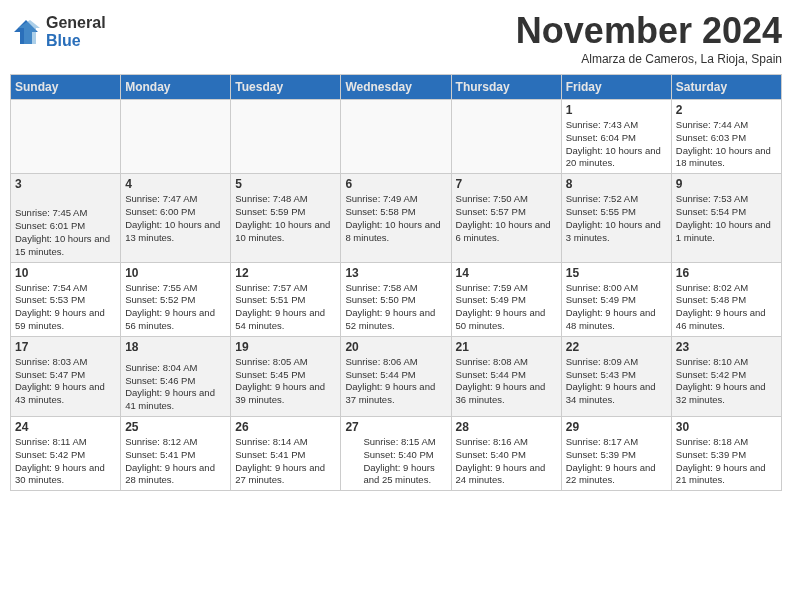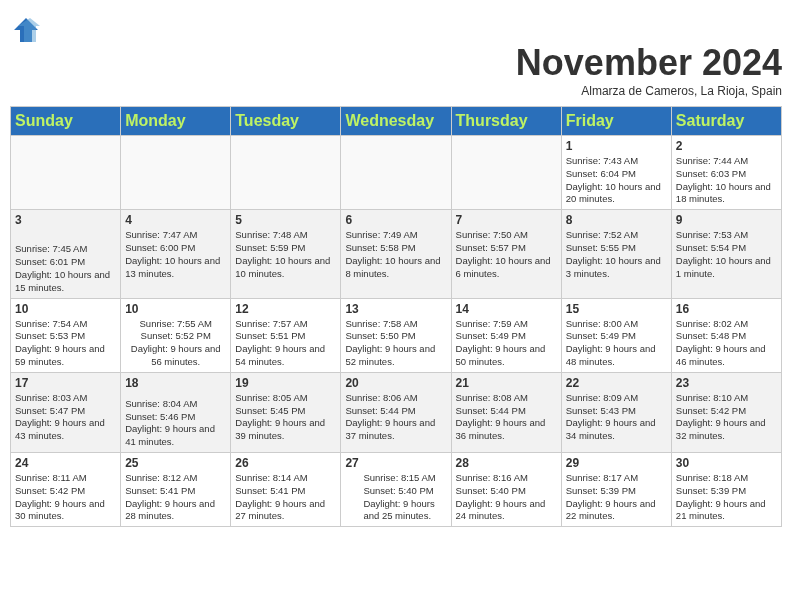--- a/index.html
+++ b/index.html
@@ -36,39 +36,38 @@
       font-weight: bold;
       color: #2a6fba;
     }
     .logo-icon {
       width: 32px;
       height: 32px;
       margin-right: 4px;
     }
     .title-block {
       text-align: right;
-      margin-top: 32px;
     }
     .month-title {
       font-size: 36px;
       font-weight: bold;
       color: #333;
     }
     .location-title {
       font-size: 12px;
       color: #333;
     }
     .calendar {
       width: 100%;
       border-collapse: collapse;
     }
     .calendar th {
       background-color: #2a6fba;
-      color: #bef264;
-      font-size: 16px;
+      color: #e5e5e5;
+      font-size: 12px;
       font-weight: bold;
       padding: 5px 4px;
       text-align: left;
       border: 1px solid #ccc;
     }
     .calendar td {
       border: 1px solid #ccc;
       vertical-align: top;
       padding: 3px 4px;
       font-size: 10px;
@@ -99,20 +98,24 @@
 </head>
 <body>
 
 <div class="header">
   <div class="logo">
     <svg class="logo-icon" viewBox="0 0 32 32">
       <rect x="0" y="0" width="32" height="32" fill="white"></rect>
       <polygon points="16,4 28,16 22,16 22,28 10,28 10,16 4,16" fill="#2a6fba"></polygon>
       <polygon points="20,4 30,12 26,12 26,28 14,28 14,12 8,12" fill="#5a9fd4" opacity="0.5"></polygon>
     </svg>
+    <div class="logo-text">
+      <span class="logo-general">General</span>
+      <span class="logo-blue">Blue</span>
+    </div>
   </div>
   <div class="title-block">
     <div class="month-title">November 2024</div>
     <div class="location-title">Almarza de Cameros, La Rioja, Spain</div>
   </div>
 </div>
 
 <table class="calendar">
   <thead>
     <tr>
@@ -191,21 +194,21 @@
       </tr>
       <tr>
         <td>
           <span class="day-number">10</span>
           <div class="day-info" style="white-space: pre-line;">Sunrise: 7:54 AM
 Sunset: 5:53 PM
 Daylight: 9 hours and 59 minutes.</div>
         </td>
         <td>
           <span class="day-number">10</span>
-          <div class="day-info" style="white-space: pre-line; text-align: center;">Sunrise: 7:55 AM
+          <div class="day-info" style="white-space: pre-line;">Sunrise: 7:55 AM
 Sunset: 5:52 PM
 Daylight: 9 hours and 56 minutes.</div>
         </td>
         <td>
           <span class="day-number">12</span>
           <div class="day-info" style="white-space: pre-line;">Sunrise: 7:57 AM
 Sunset: 5:51 PM
 Daylight: 9 hours and 54 minutes.</div>
         </td>
         <td>

